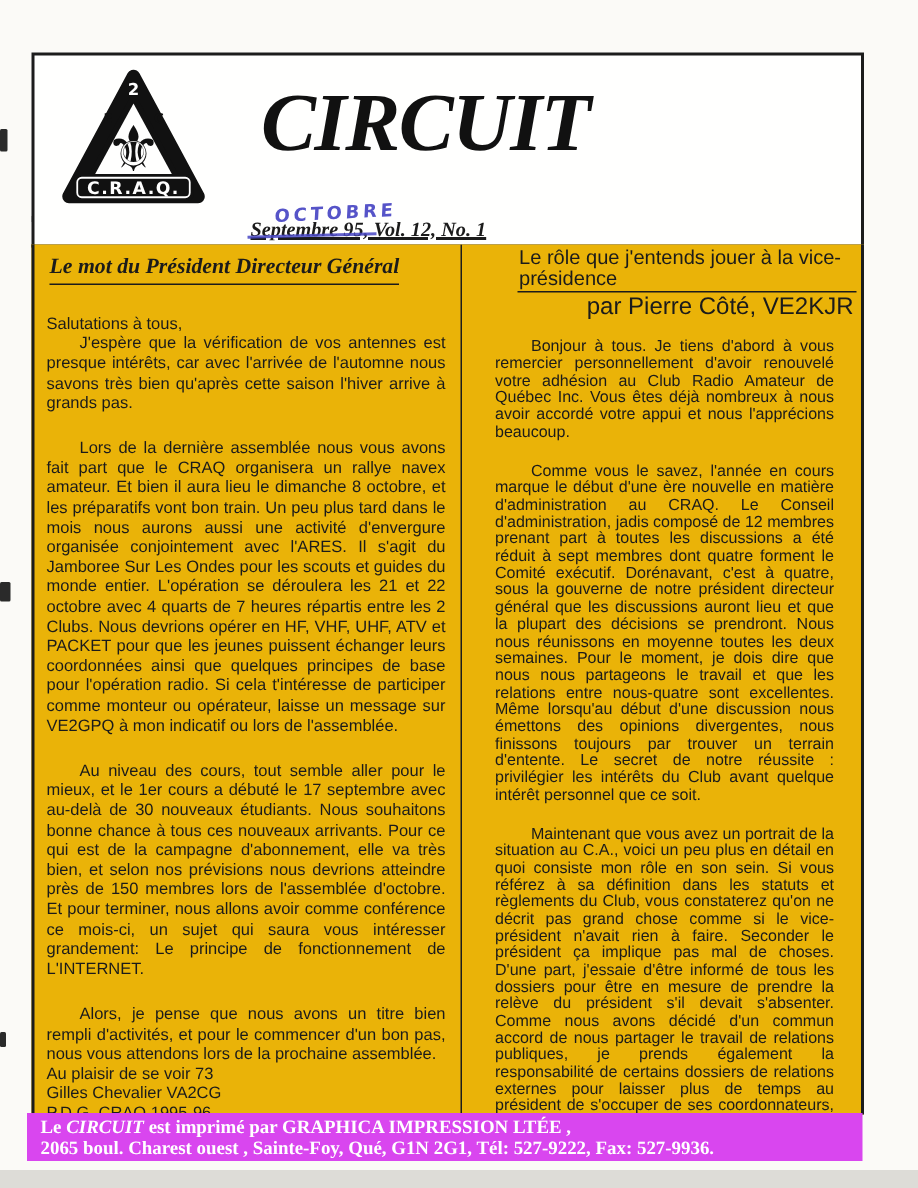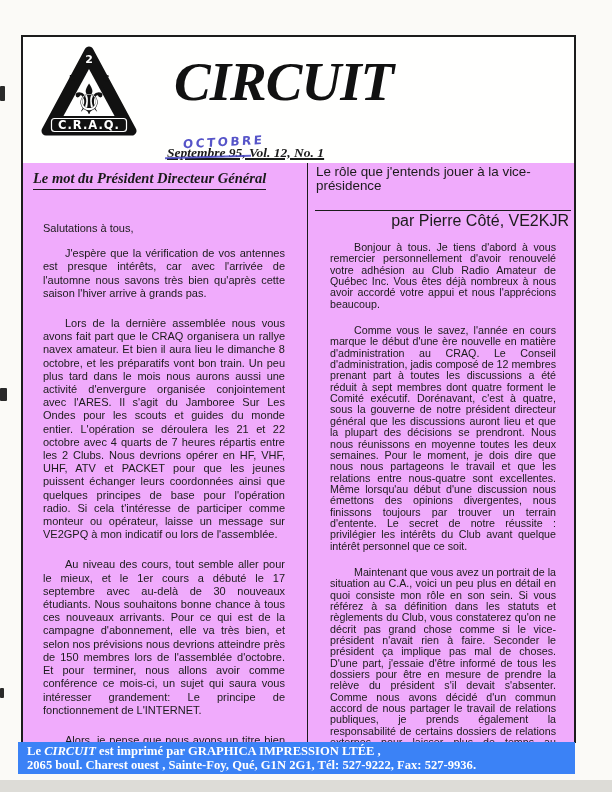--- a/index.html
+++ b/index.html
@@ -44,49 +44,50 @@
     color:#4846c4;transform:rotate(-3deg) skewX(-6deg);opacity:.92;font-weight:600;
   }
   .blue-strike{
     position:absolute;left:142px;top:12px;width:86px;height:2px;
     background:#4846c4;transform:rotate(-1.5deg);opacity:.85;z-index:4;
   }
   
   .columns{
     position:absolute;left:21px;top:163px;width:551px;height:580px;
     border-left:2px solid #1c1c1c;border-right:2px solid #1c1c1c;
-    background:#f0abfc;overflow:hidden;
+    background:#eab308;overflow:hidden;
   }
   .divider{position:absolute;left:284px;top:0;height:100%;width:0;border-left:1.5px solid #1c1c1c;}
   .col-left{position:absolute;left:8px;top:5px;width:266px;}
   .col-right{position:absolute;left:292px;top:0;width:256px;}
   .left-heading{
     display:inline-block;
     font-family:"Liberation Serif",serif;font-style:italic;font-weight:700;font-size:14.5px;
     border-bottom:1.6px solid #1b1b1b;padding-bottom:2px;margin:2px 0 20px 2px;
   }
   .body-l{font-size:11px;line-height:13.2px;text-align:justify;}
-  .body-l p{margin:12px;}
+  .body-l p{margin:0;}
   .body-l p.sp{margin-top:17px;}
   .indent{text-indent:22px;}
   .signoff{margin-top:20px;}
   .sig{margin-top:13px;}
   .right-heading{
-    font-size:13.4px;line-height:14px;padding:2px 0 17px 1px;
+    font-size:13.4px;line-height:14px;padding:2px 0 1px 1px;
     border-bottom:1.5px solid #1b1b1b;
+    margin-left:30px;
   }
   .byline{font-size:16px;text-align:right;margin:1px 2px 0 0;}
   .body-r{font-size:10.7px;line-height:11.35px;text-align:justify;}
   .body-r p{margin:15px;}
   .body-r p.sp{margin-top:12px;}
   .indent-r{text-indent:24px;}
   
   .footer-bar{
     position:absolute;left:18px;top:742px;width:557px;height:32px;z-index:6;
-    background:#3b82f6;color:#fff;
+    background:#d946ef;color:#fff;
     font-family:"Liberation Serif",serif;font-weight:700;font-size:12.6px;line-height:14px;
     padding:2px 0 0 9px;box-sizing:border-box;white-space:nowrap;
   }
   .footer-bar i{font-style:italic;}
   
   .artifact{position:absolute;background:#2a2a2a;border-radius:1px;}
   .a1{left:0;top:86px;width:5px;height:15px;}
   .a2{left:0;top:388px;width:7px;height:13px;}
   .a3{left:0;top:688px;width:4px;height:10px;}
   .bottom-edge{position:absolute;left:0;top:780px;width:612px;height:12px;background:#dddcd7;}

